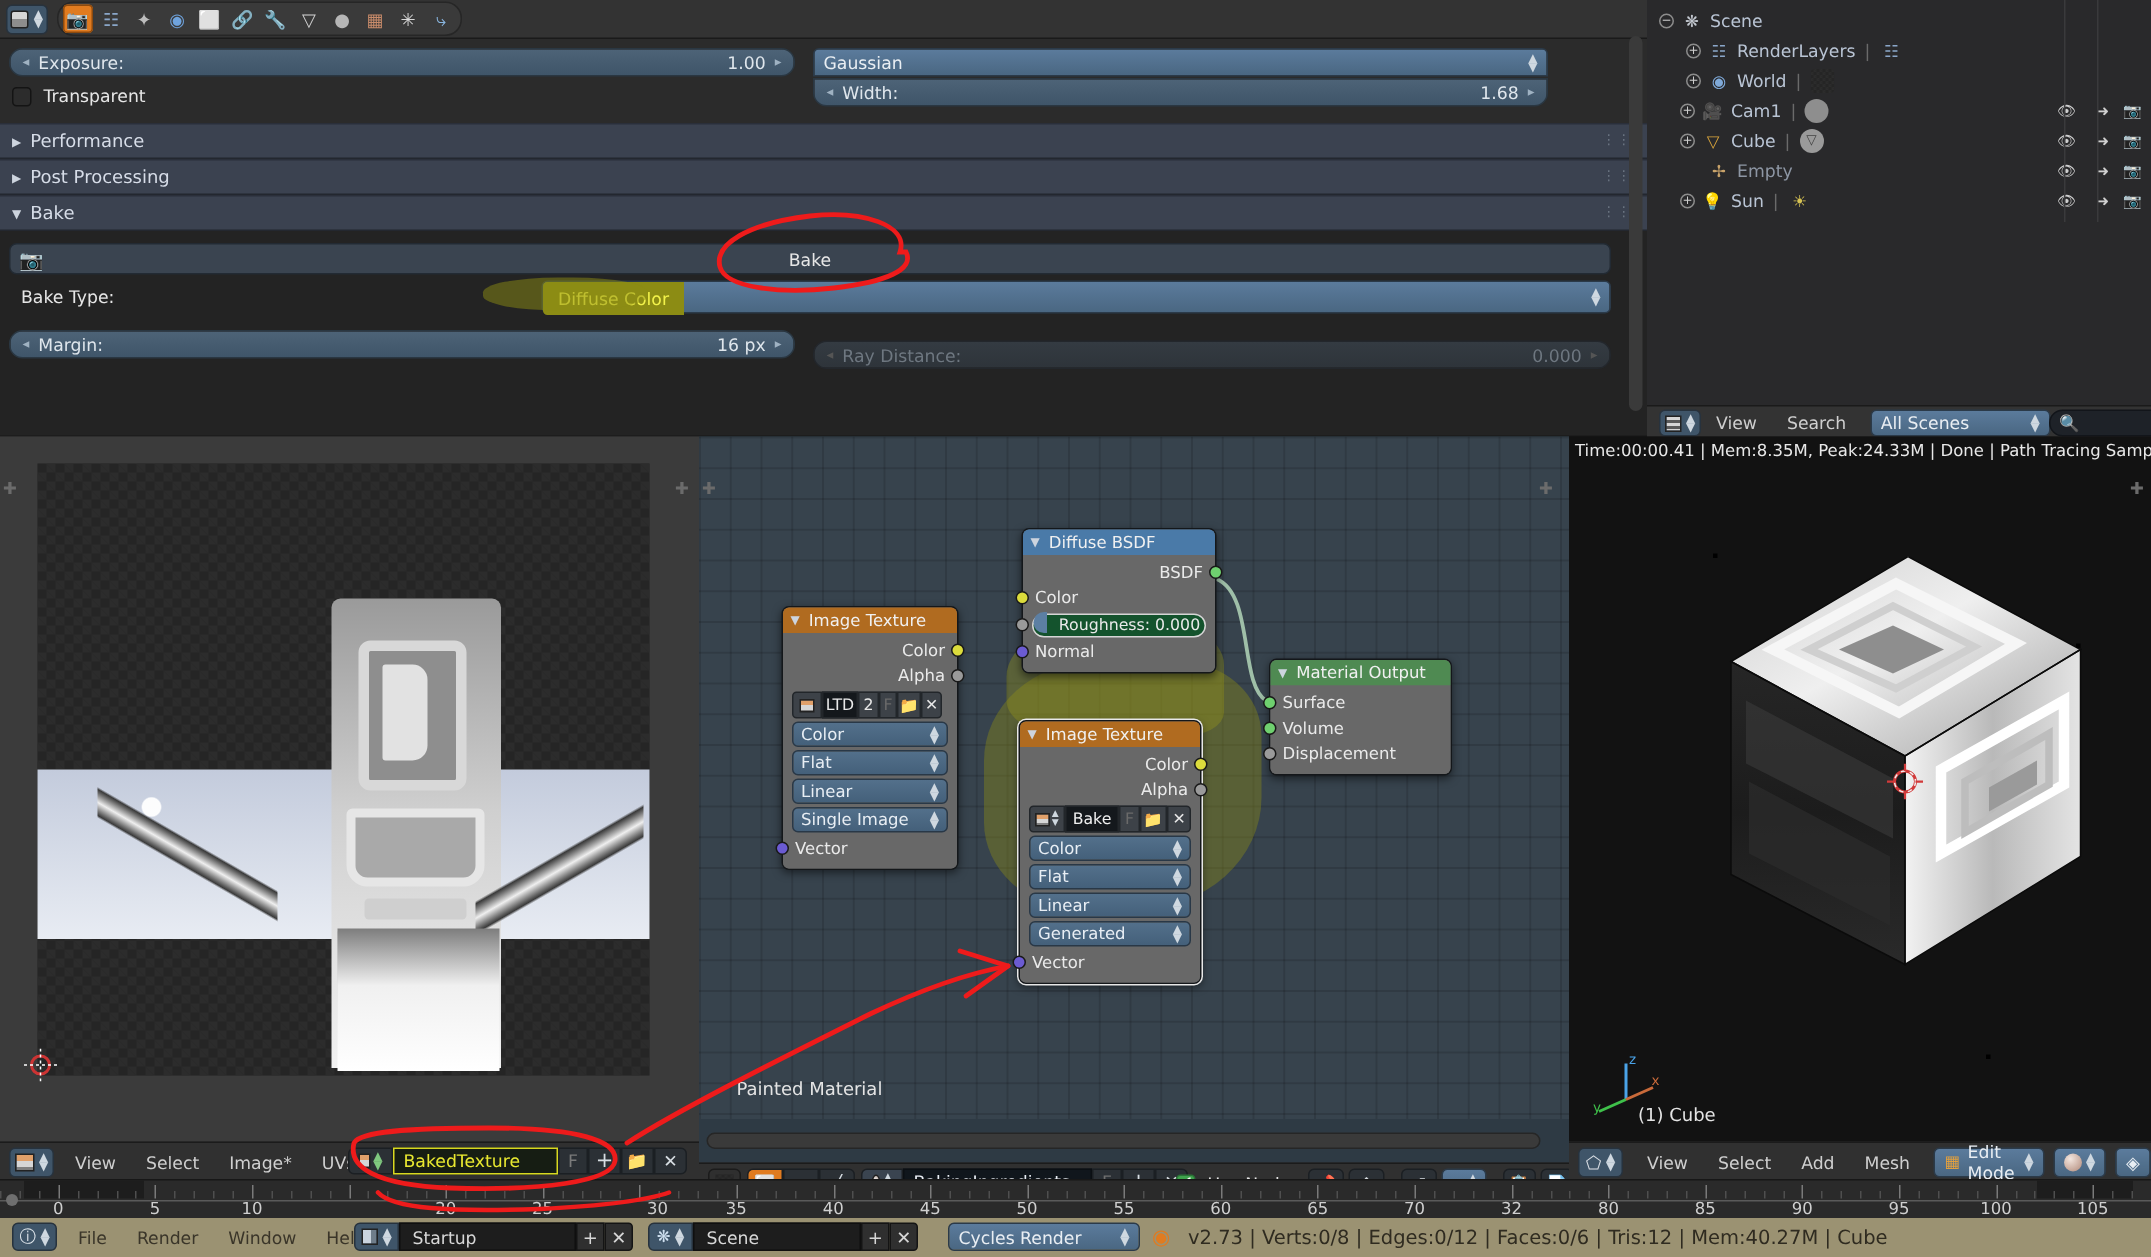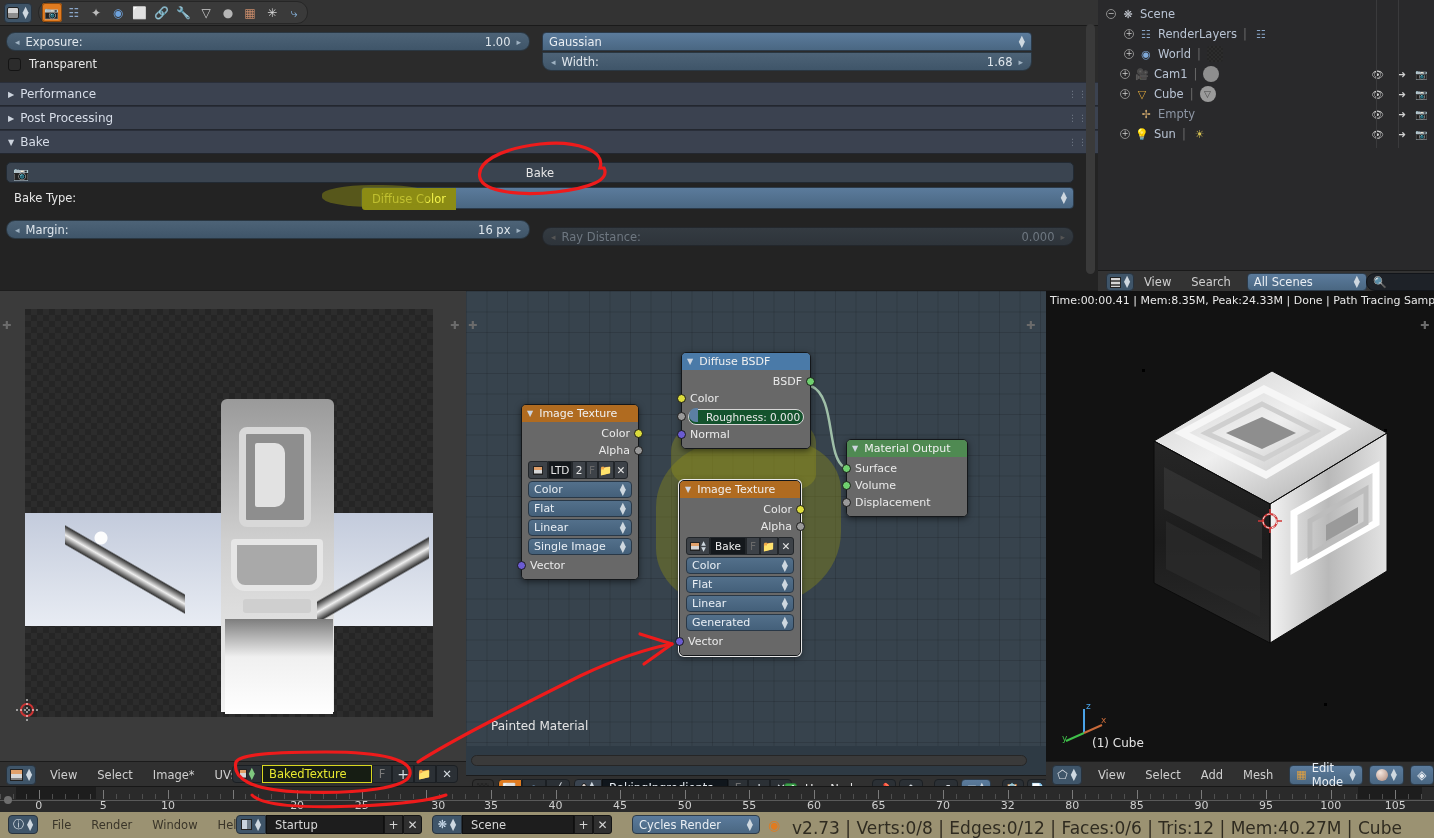--- a/index.html
+++ b/index.html
@@ -944,21 +944,21 @@
 
   <div class="abs btn-blue" style="left:632px;top:3px;width:128px;height:19px;justify-content:space-between;">
     <span>Cycles Render</span>
     <span class="arrows">
         <b>▲</b>
         <b>▼</b>
       </span>
   </div>
 
   <span class="abs" style="left:768px;top:5px;font-size:14px;color:#e07b20;">◉</span>
-  <span class="abs" style="left:792px;top:6px;color:#2f2b20;font-size:17px;">v2.73 | Verts:0/8 | Edges:0/12 | Faces:0/6 | Tris:12 | Mem:40.27M | Cube</span>
+  <span class="abs" style="left:792px;top:6px;color:#2f2b20;font-size:13px;">v2.73 | Verts:0/8 | Edges:0/12 | Faces:0/6 | Tris:12 | Mem:40.27M | Cube</span>
 </div>
 
 <svg id="annot" class="abs">
 
   <path d="M600,168 C606,150 575,140 540,144 C498,149 476,163 480,178 C484,192 520,196 556,192 C590,188 610,180 604,168 Z" fill="none" stroke="#ee1b1b" stroke-width="3.2" stroke-linecap="round"></path>
 
   <path d="M418,762 C452,740 520,706 580,676 C620,657 650,648 672,644" fill="none" stroke="#ee1b1b" stroke-width="3.2" stroke-linecap="round"></path>
   <path d="M672,644 L640,634 M672,644 L644,664" fill="none" stroke="#ee1b1b" stroke-width="3.2" stroke-linecap="round"></path>
 
   <path d="M236,762 C232,778 250,790 300,792 C360,794 408,788 410,774 C412,760 384,752 326,752 C274,752 240,754 236,762 Z" fill="none" stroke="#ee1b1b" stroke-width="3.2" stroke-linecap="round"></path>

